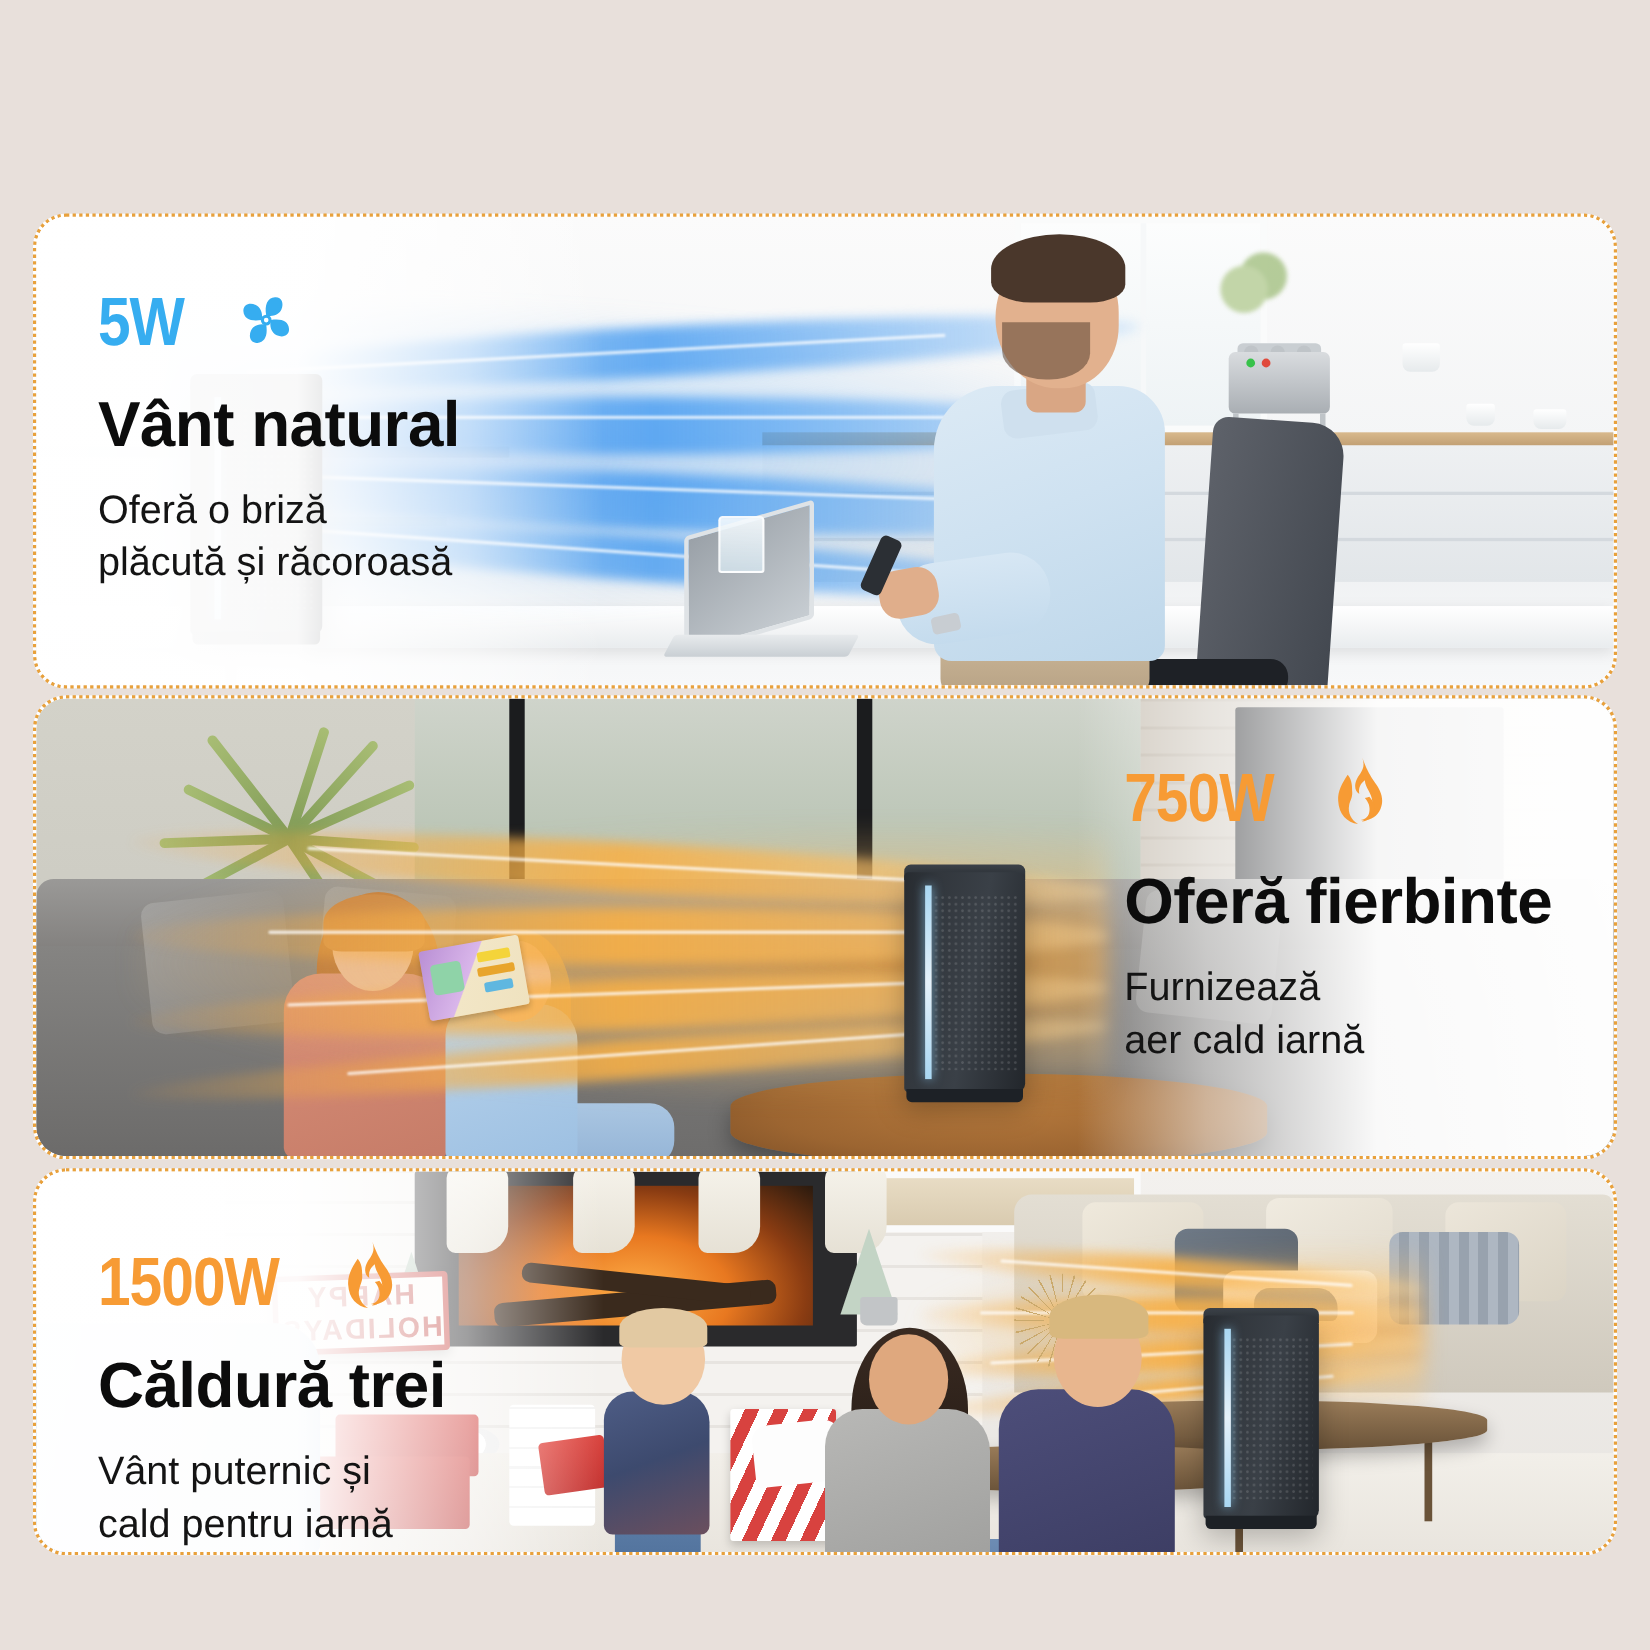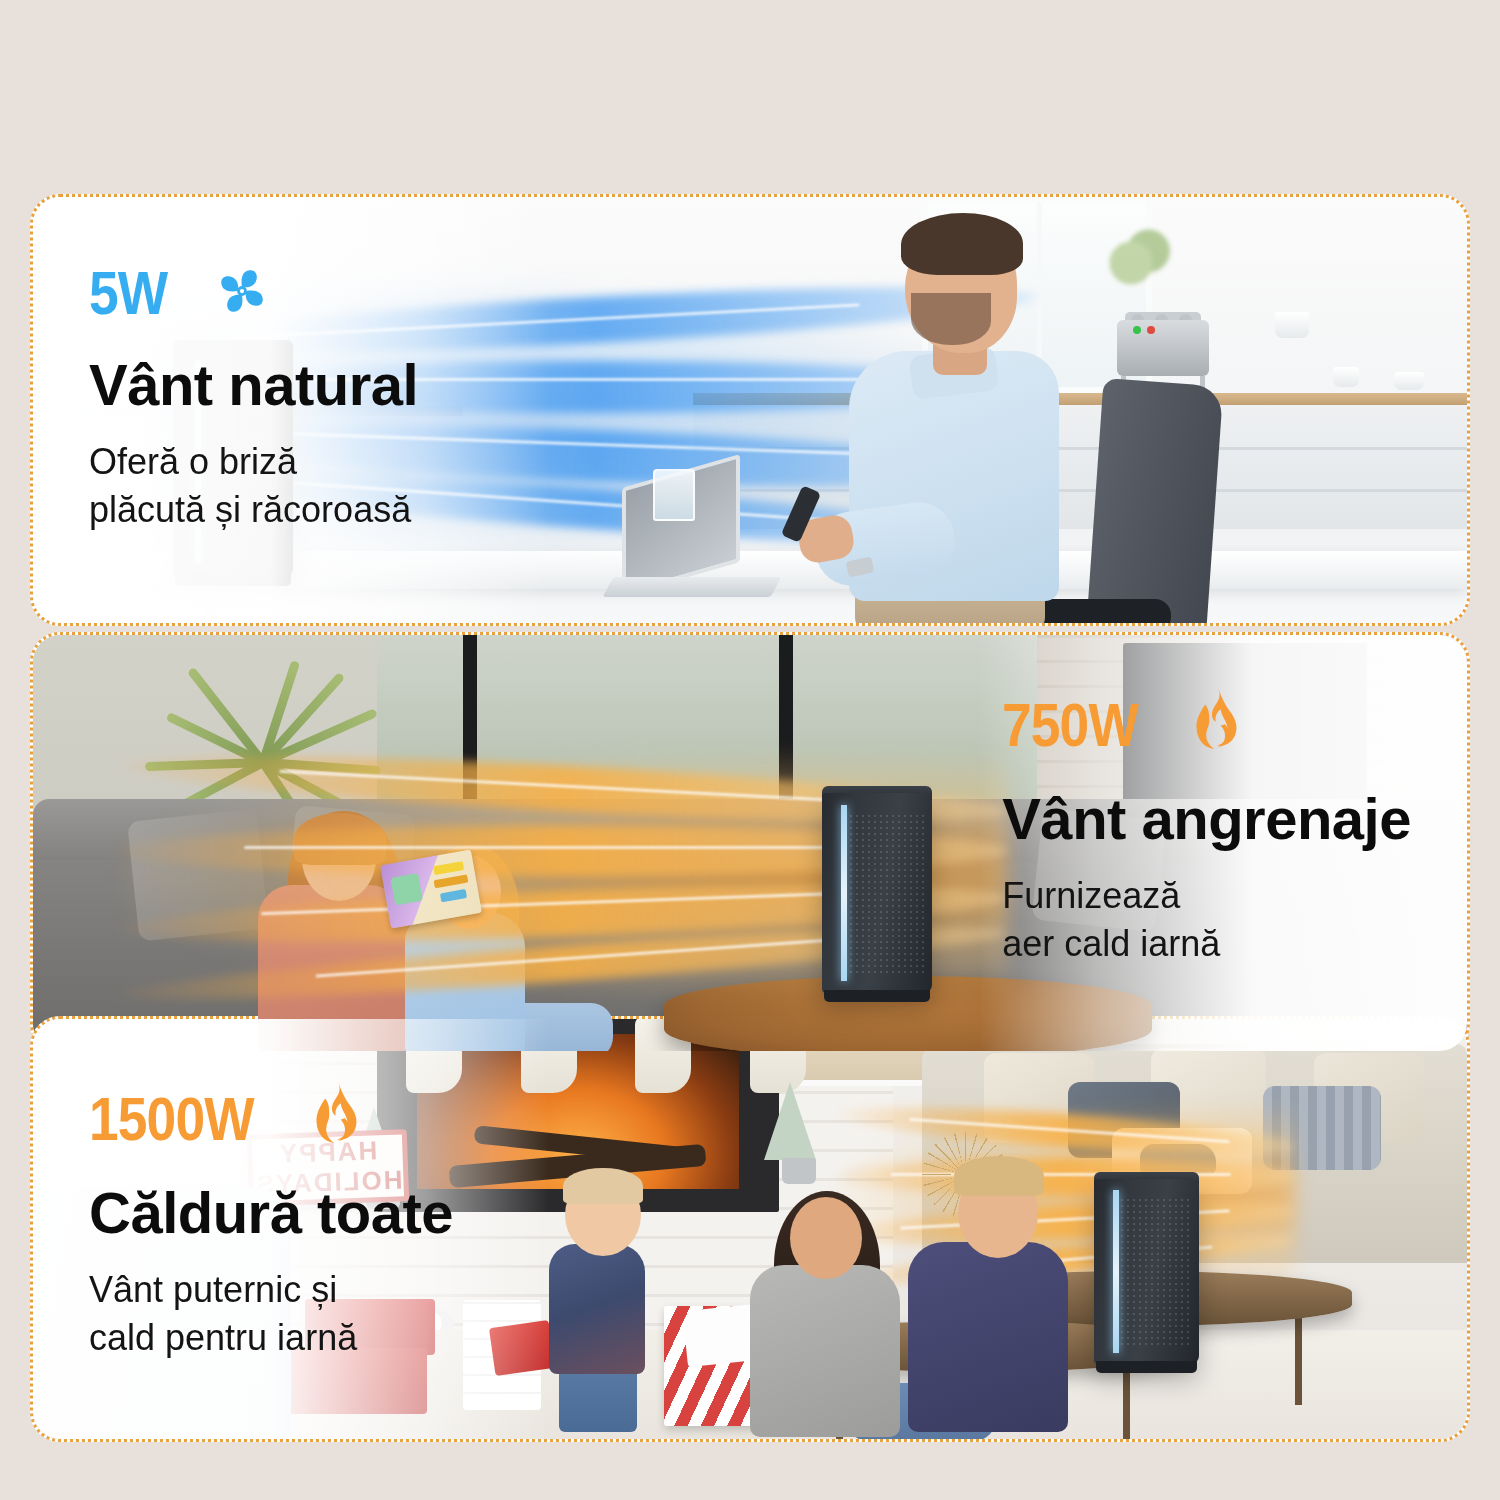--- a/index.html
+++ b/index.html
@@ -38,21 +38,21 @@
   .panel {
     position:absolute;
     left:30px; right:30px;
     border:3px dotted #e8a13c;
     border-radius:30px;
     overflow:hidden;
     background:#ffffff;
   }
   #panel-1 { top:194px;  height:432px; }
   #panel-2 { top:632px;  height:422px; }
-  #panel-3 { top:1016px; height:426px; }
+  #panel-3 { top:1062px; height:352px; }
 
   .scene { position:absolute; inset:0; overflow:hidden; border-radius:27px; }
 
   
   .txt { position:absolute; z-index:40; }
   .pw-row { display:flex; align-items:center; gap:26px; }
   .pw {
     font-family:"Liberation Sans Narrow","Liberation Sans",sans-serif;
     font-weight:bold;
     font-size:62px;
@@ -703,21 +703,21 @@
         <div class="icn">
           <svg width="62" height="72" viewBox="0 0 48 58">
             <g fill="#f79b34">
               <path d="M25 1c3 8-1 11-3.5 15.5C19 21 19.5 26 23 28c-1-5 1.5-8 4-10 .5 6 5 9 5.5 15.5.6 7.5-3.5 13-8.5 13.5 6 1 12-2 14.5-8 3-7.2 0-14-4-19.2C30.5 14.5 27.5 8 25 1z"></path>
               <path d="M14.5 14c-4 6-7.5 12-7 19C8 43 14 49 22 50c-5-3-7.5-8-6.5-13.5.6-3.3 2.5-5.8 2.3-9.5-.2-4 .3-8.5-3.3-13z"></path>
               <path d="M27 31c2.8 3 4 6.5 3.3 10.2-.6 3.3-2.8 5.8-5.6 7 5-0.3 9-4 9.6-9 .4-3.5-1.5-6.3-4-9.2-1 .5-2.1.8-3.3 1z"></path>
             </g>
           </svg>
         </div>
       </div>
-      <div class="title">Vânt angrenaje</div>
+      <div class="title">Oferă fierbinte</div>
       <div class="desc">Furnizează
 aer cald iarnă</div>
     </div>
   </div>
 
   <div class="panel" id="panel-3">
     <div class="scene">
       <div class="s3-bg"></div>
       <div class="s3-wall"></div>
       <div class="s3-brick"></div>
@@ -827,19 +827,19 @@
         <div class="icn">
           <svg width="62" height="72" viewBox="0 0 48 58">
             <g fill="#f79b34">
               <path d="M25 1c3 8-1 11-3.5 15.5C19 21 19.5 26 23 28c-1-5 1.5-8 4-10 .5 6 5 9 5.5 15.5.6 7.5-3.5 13-8.5 13.5 6 1 12-2 14.5-8 3-7.2 0-14-4-19.2C30.5 14.5 27.5 8 25 1z"></path>
               <path d="M14.5 14c-4 6-7.5 12-7 19C8 43 14 49 22 50c-5-3-7.5-8-6.5-13.5.6-3.3 2.5-5.8 2.3-9.5-.2-4 .3-8.5-3.3-13z"></path>
               <path d="M27 31c2.8 3 4 6.5 3.3 10.2-.6 3.3-2.8 5.8-5.6 7 5-0.3 9-4 9.6-9 .4-3.5-1.5-6.3-4-9.2-1 .5-2.1.8-3.3 1z"></path>
             </g>
           </svg>
         </div>
       </div>
-      <div class="title">Căldură toate</div>
+      <div class="title">Căldură trei</div>
       <div class="desc">Vânt puternic și
 cald pentru iarnă</div>
     </div>
   </div>
 
 </div>
 
 </body></html>

